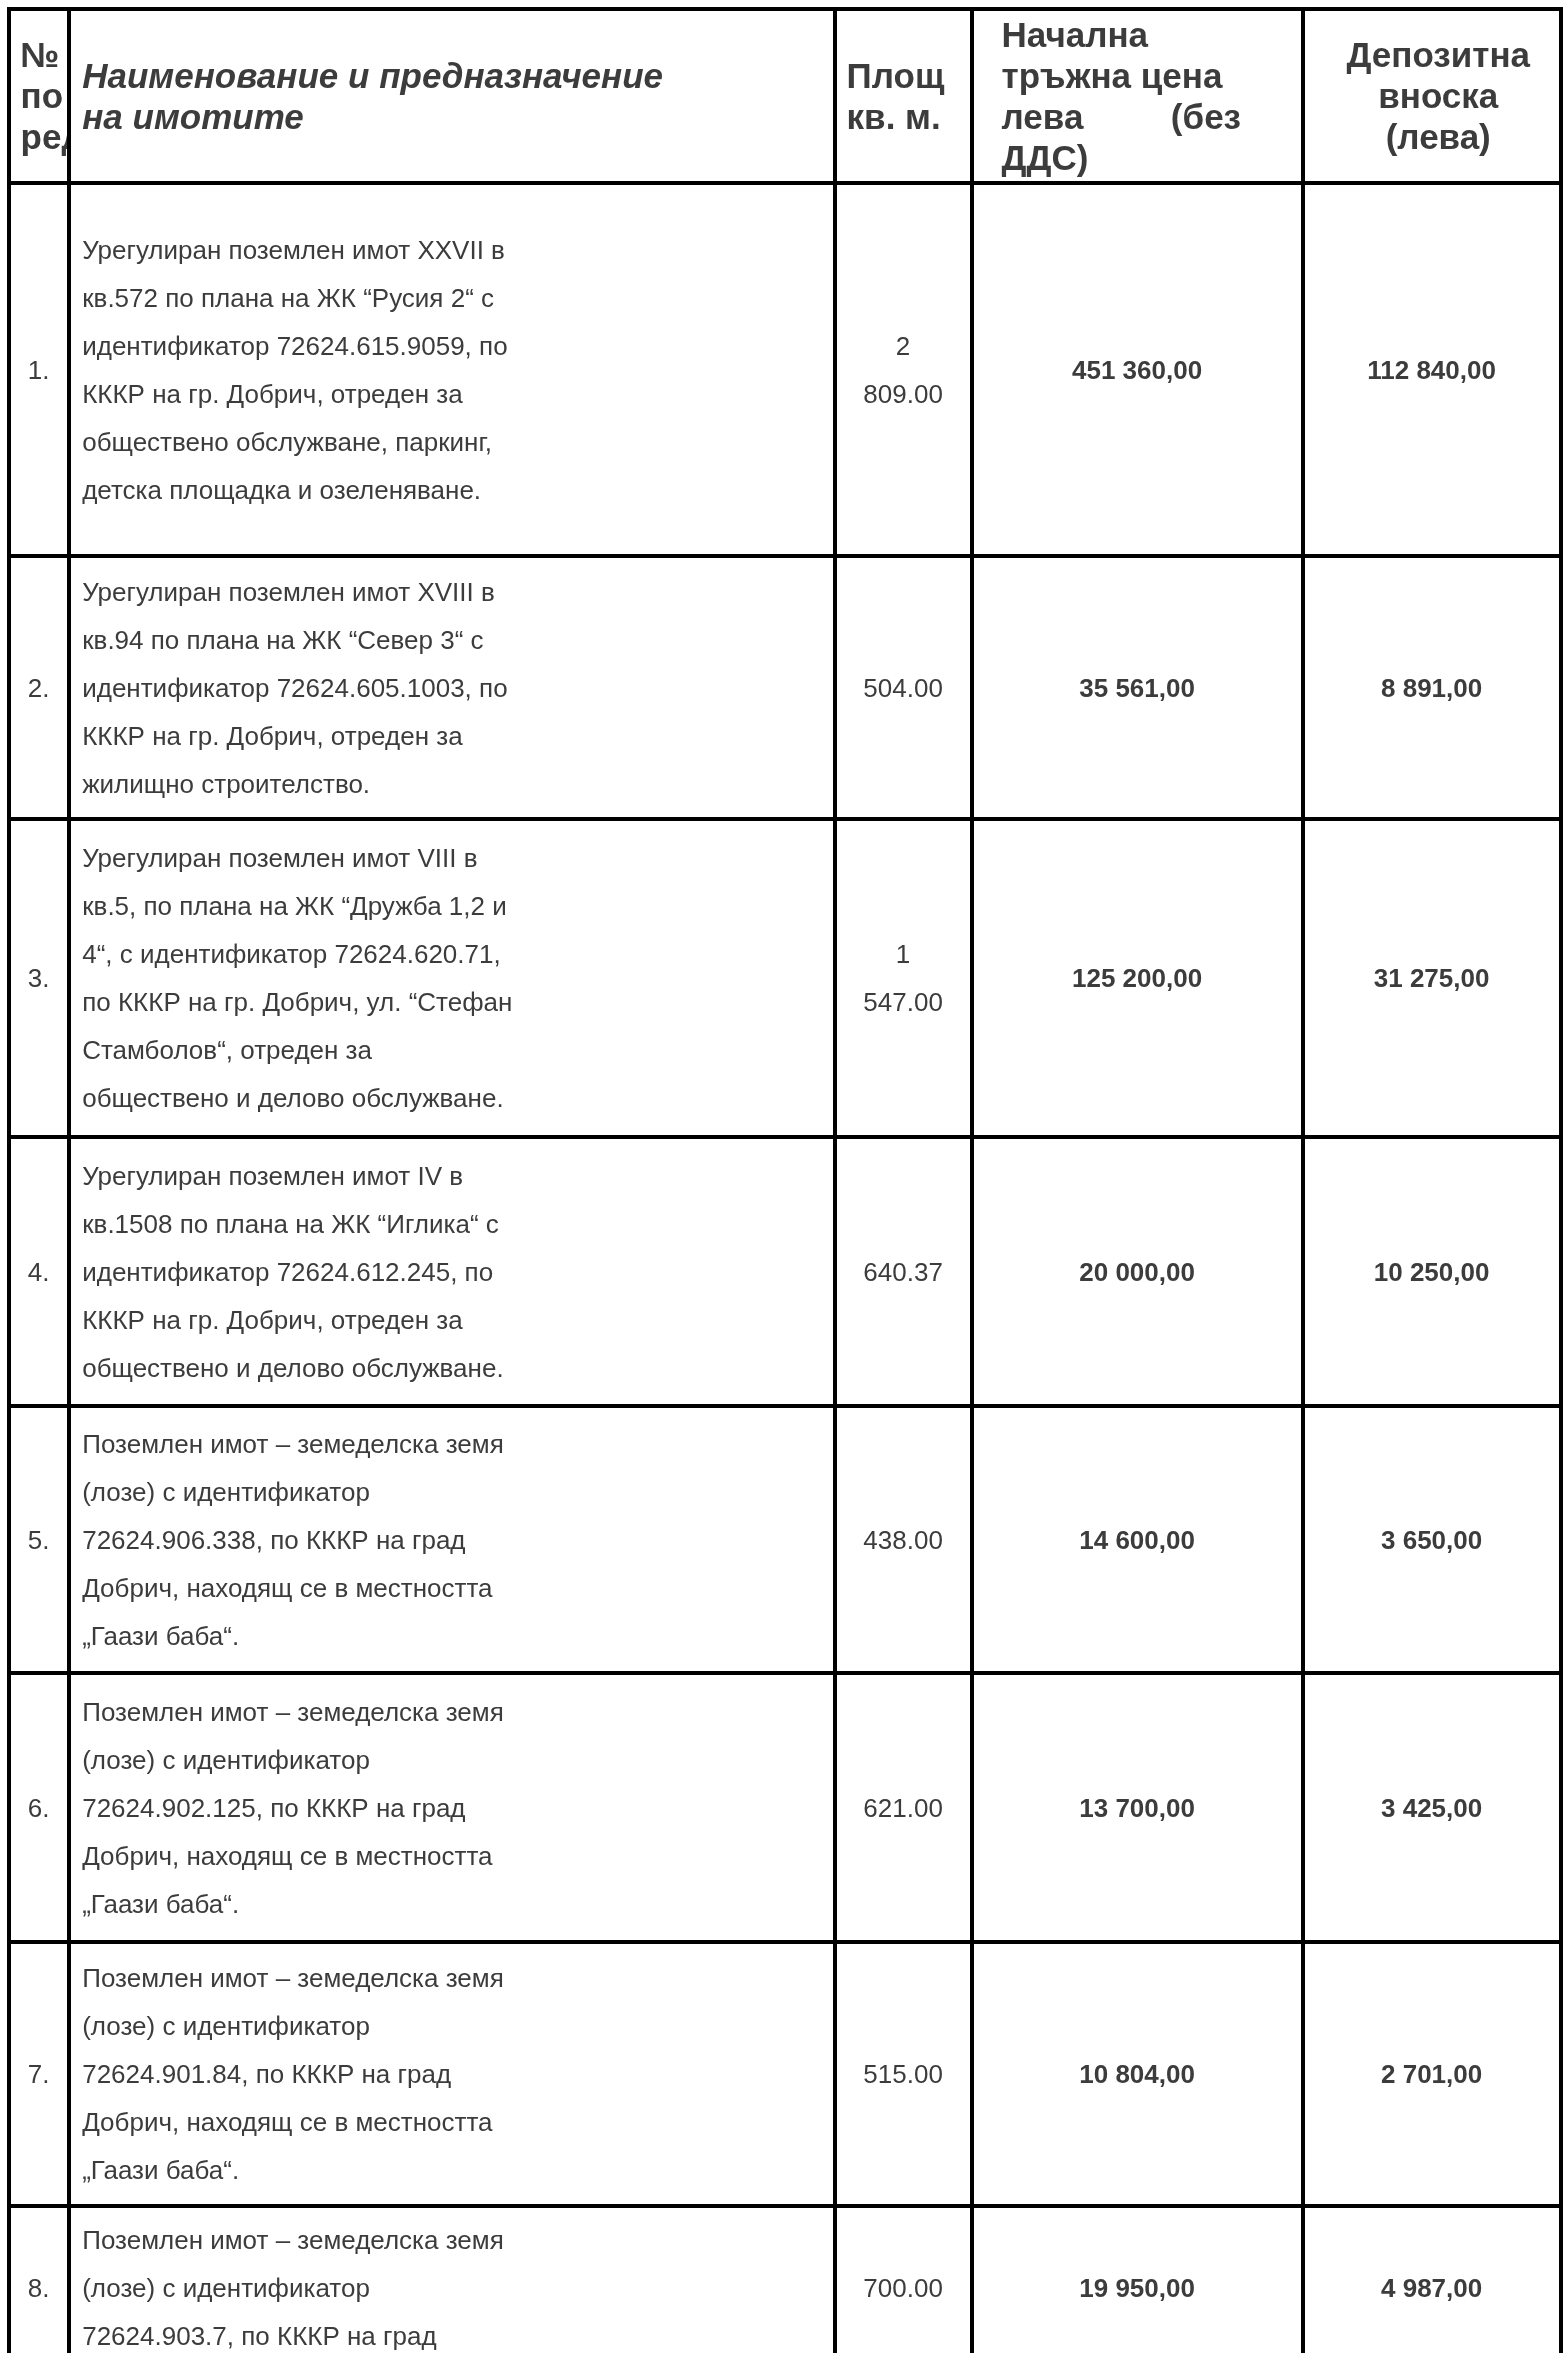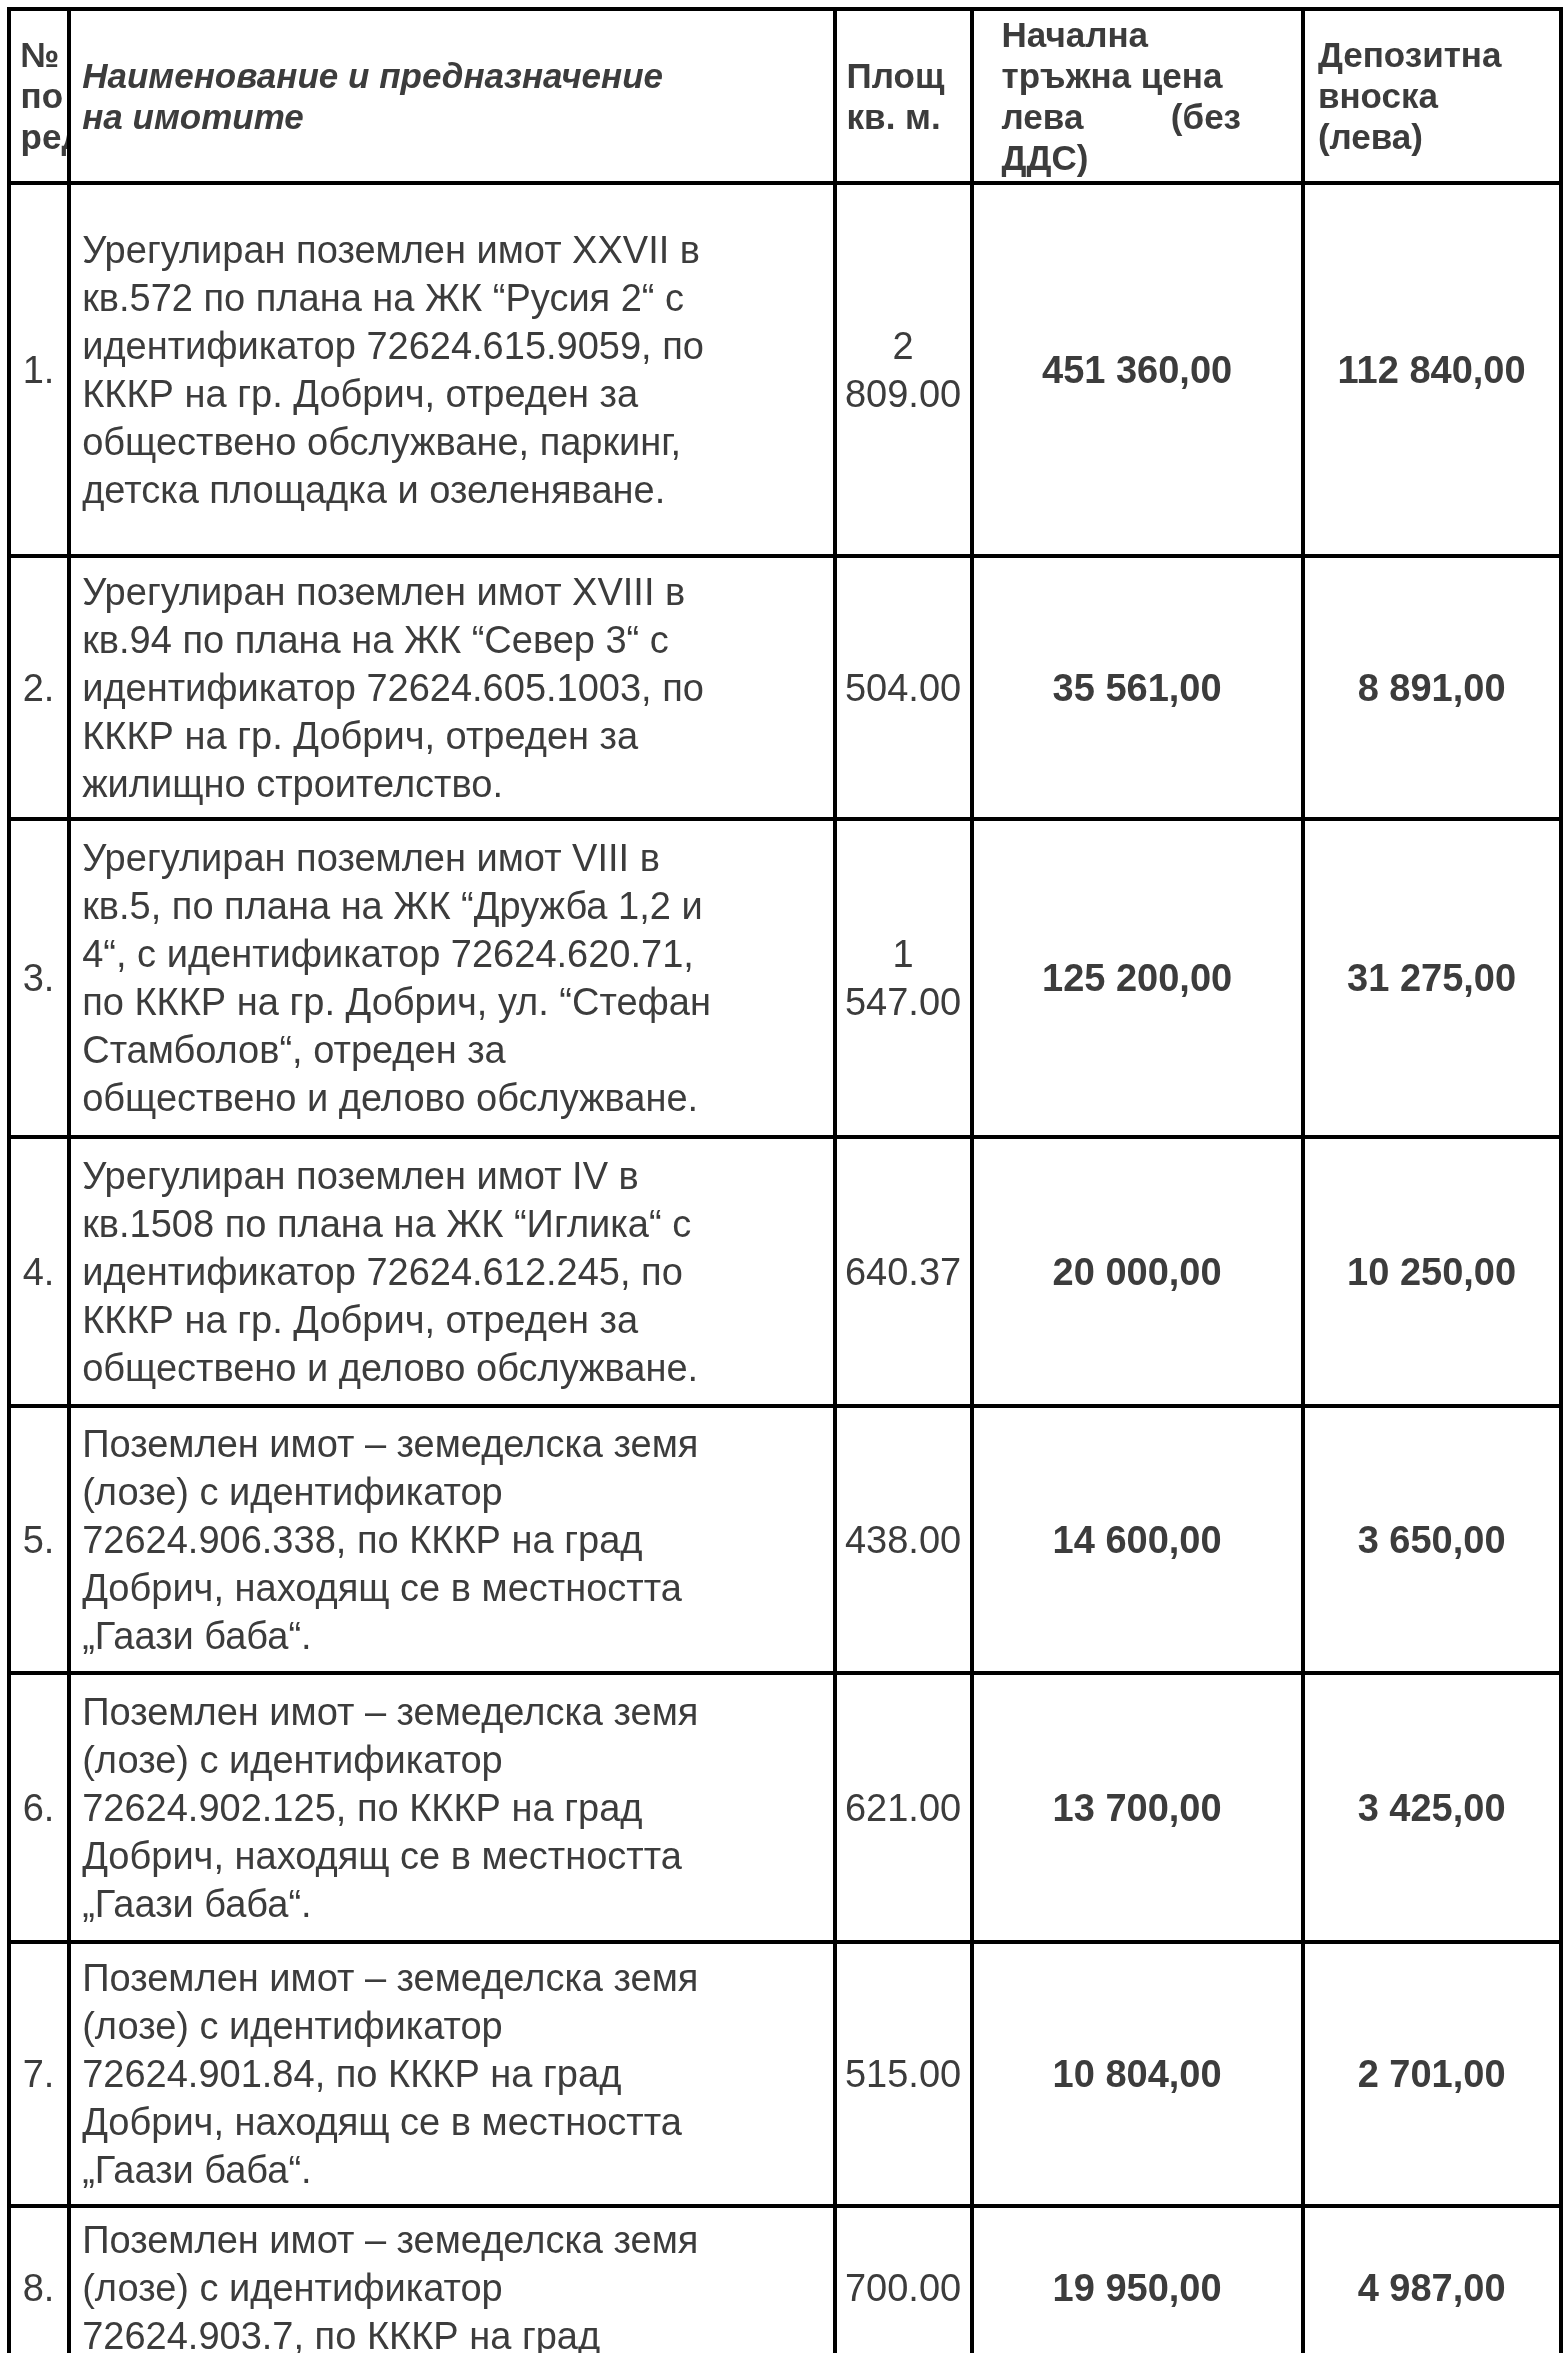--- a/index.html
+++ b/index.html
@@ -29,24 +29,24 @@
     font-weight: bold;
     font-size: 35px;
     line-height: 41px;
     text-align: left;
     white-space: pre-line;
   }
   th.h-num    { padding-left: 10px; }
   th.h-name   { padding-left: 11.6px; font-style: italic; }
   th.h-area   { padding-left: 10px; }
   th.h-price  { padding: 3.3px 25px 3.3px 28px; }
-  th.h-dep    { padding-left: 13.3px; }
+  th.h-dep    { padding-left: 13.3px; text-align: center; }
   
   .props td {
-    font-size: 38px;
+    font-size: 26px;
     line-height: 48px;
   }
   td.c-num   { text-align: center; }
   td.c-desc  {
     text-align: left;
     padding: 8.3px 21.5px 8.3px 11.6px;
     white-space: pre-line;
   }
   td.c-area  {
     text-align: center;

